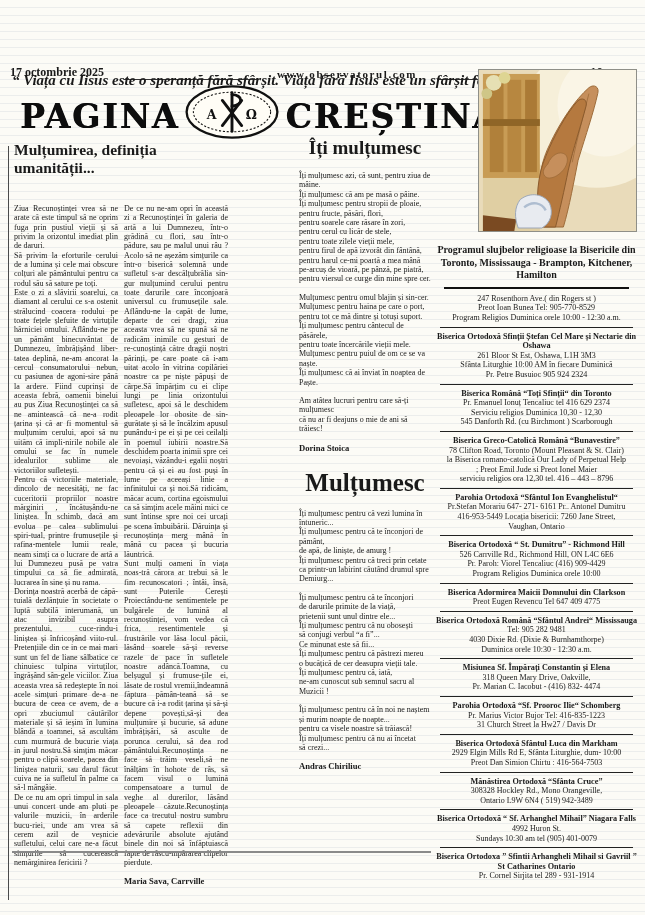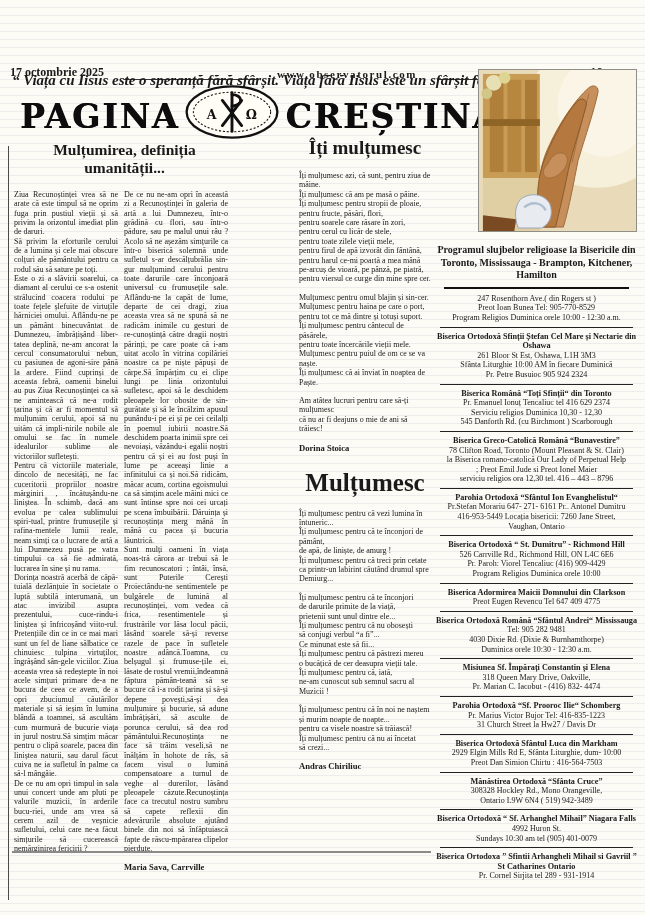--- a/index.html
+++ b/index.html
@@ -18,21 +18,21 @@
   .quote-line{position:absolute;top:72px;left:12px;width:462px;font-weight:bold;font-style:italic;font-size:15px;white-space:nowrap;}
   
   .masthead{position:absolute;top:84px;left:20px;width:452px;display:flex;align-items:center;justify-content:space-between;
     font-family:"DejaVu Serif",serif;font-weight:bold;font-size:33px;letter-spacing:2px;color:#0d0d0d;}
   .masthead-word{white-space:nowrap;text-shadow:0.6px 0 #0d0d0d;}
   .emblem{flex:0 0 auto;margin:0 4px;}
   
   .hands{position:absolute;left:478px;top:69px;width:159px;height:163px;border:1px solid #8f8f88;box-sizing:border-box;}
   
   .col-left{position:absolute;left:14px;top:141px;width:221px;}
-  .article-title{text-align:center;font-weight:bold;font-size:15.5px;margin-bottom:13px;}
+  .article-title{font-weight:bold;font-size:15.5px;margin-bottom:27px;}
   .article-cols{display:flex;gap:6px;height:716px;overflow:hidden;}
   .subcol{width:104px;font-size:8px;line-height:9.35px;text-align:justify;}
   .para{margin:0;}
   .article-author{font-weight:bold;font-size:8.6px;margin-top:10px;}
   
   .col-mid{position:absolute;left:299px;top:137px;width:132px;}
   .poem-title{ text-align:center;font-weight:bold;}
   .poem-title.t1{font-size:19px;margin-bottom:12px;}
   .poem-title.t2{font-size:25px;margin:16px 0 12px;}
   .pline{font-size:8px;line-height:9.4px;}

